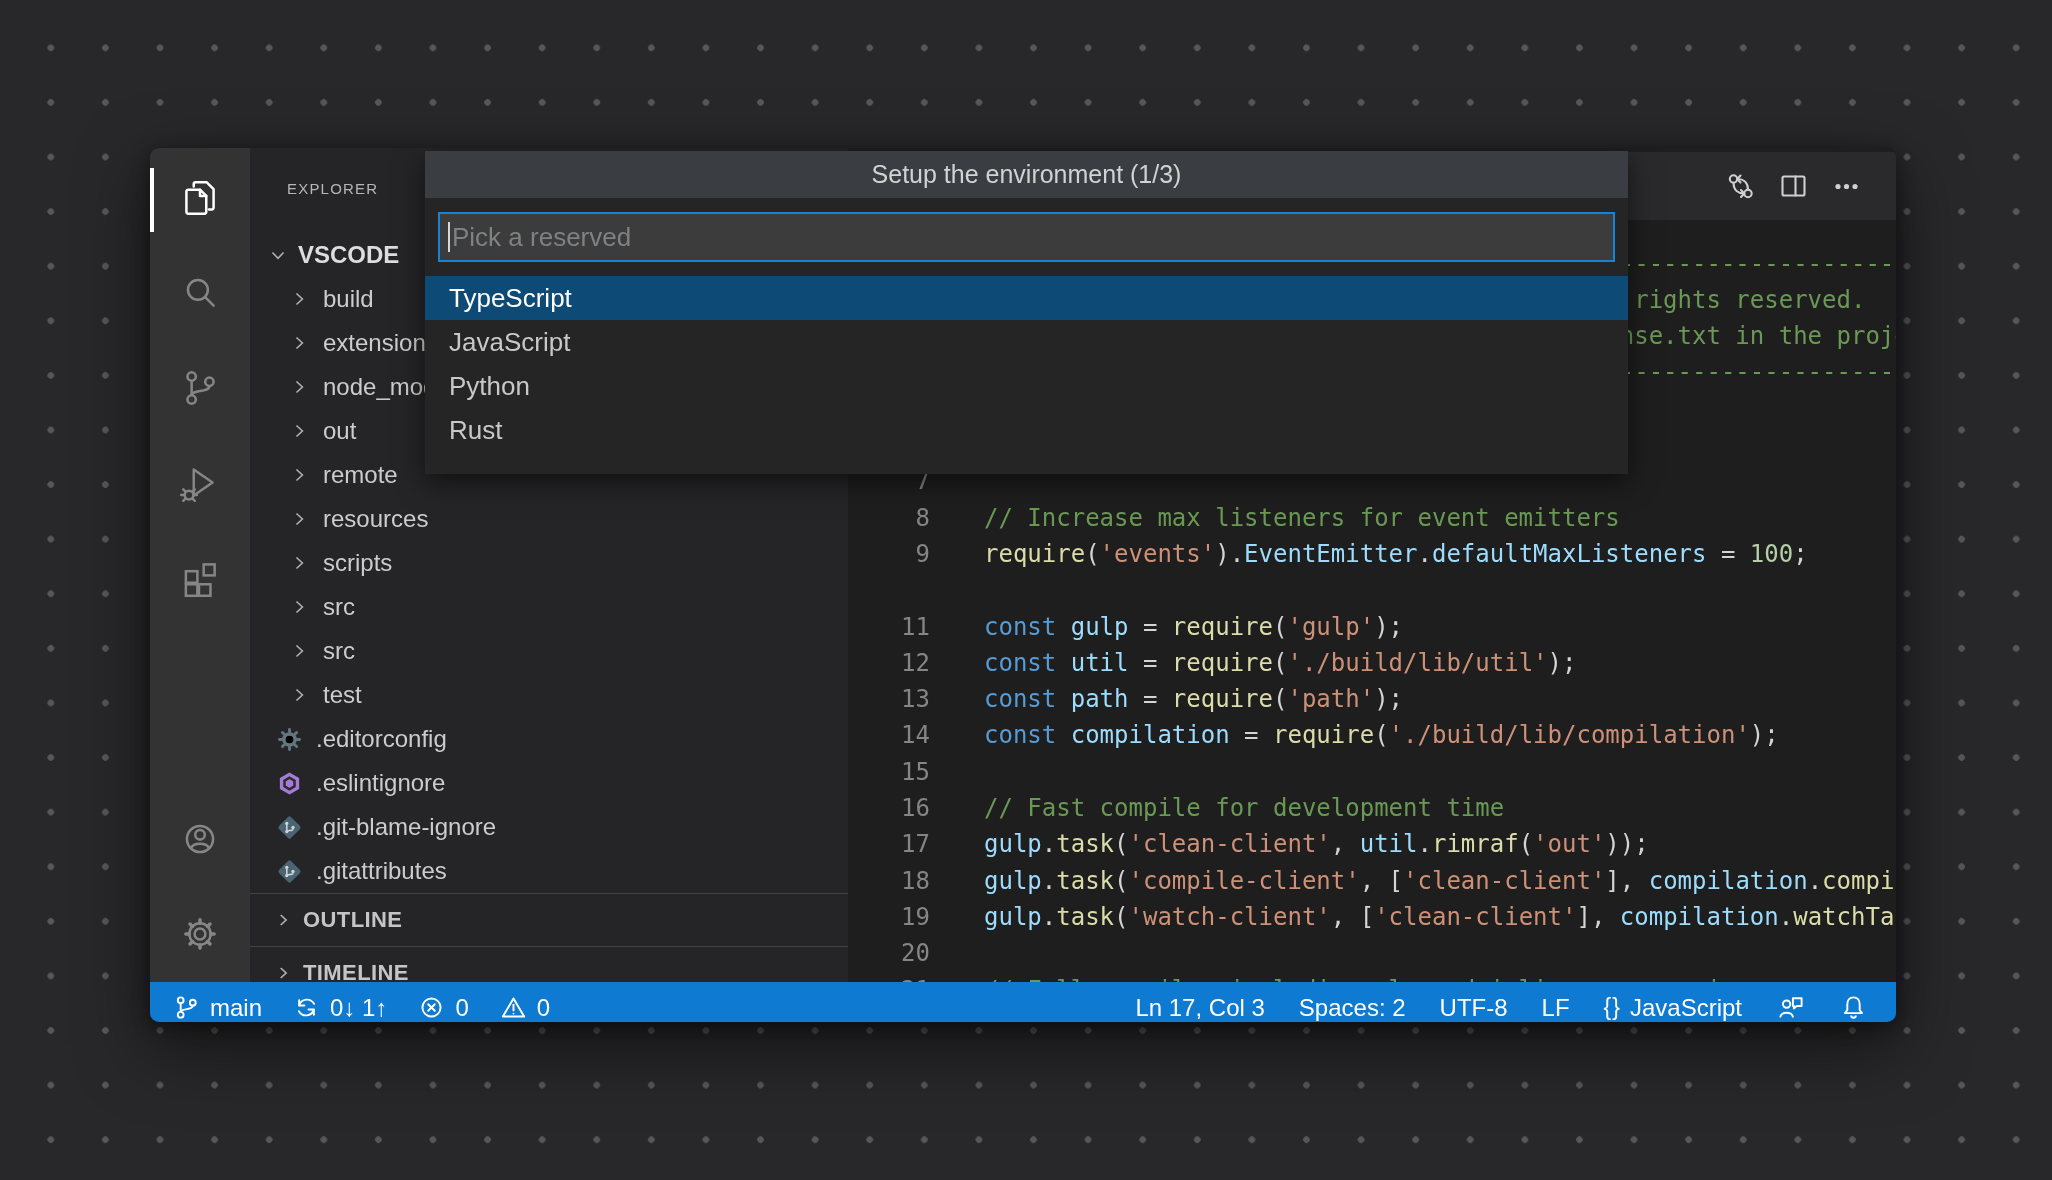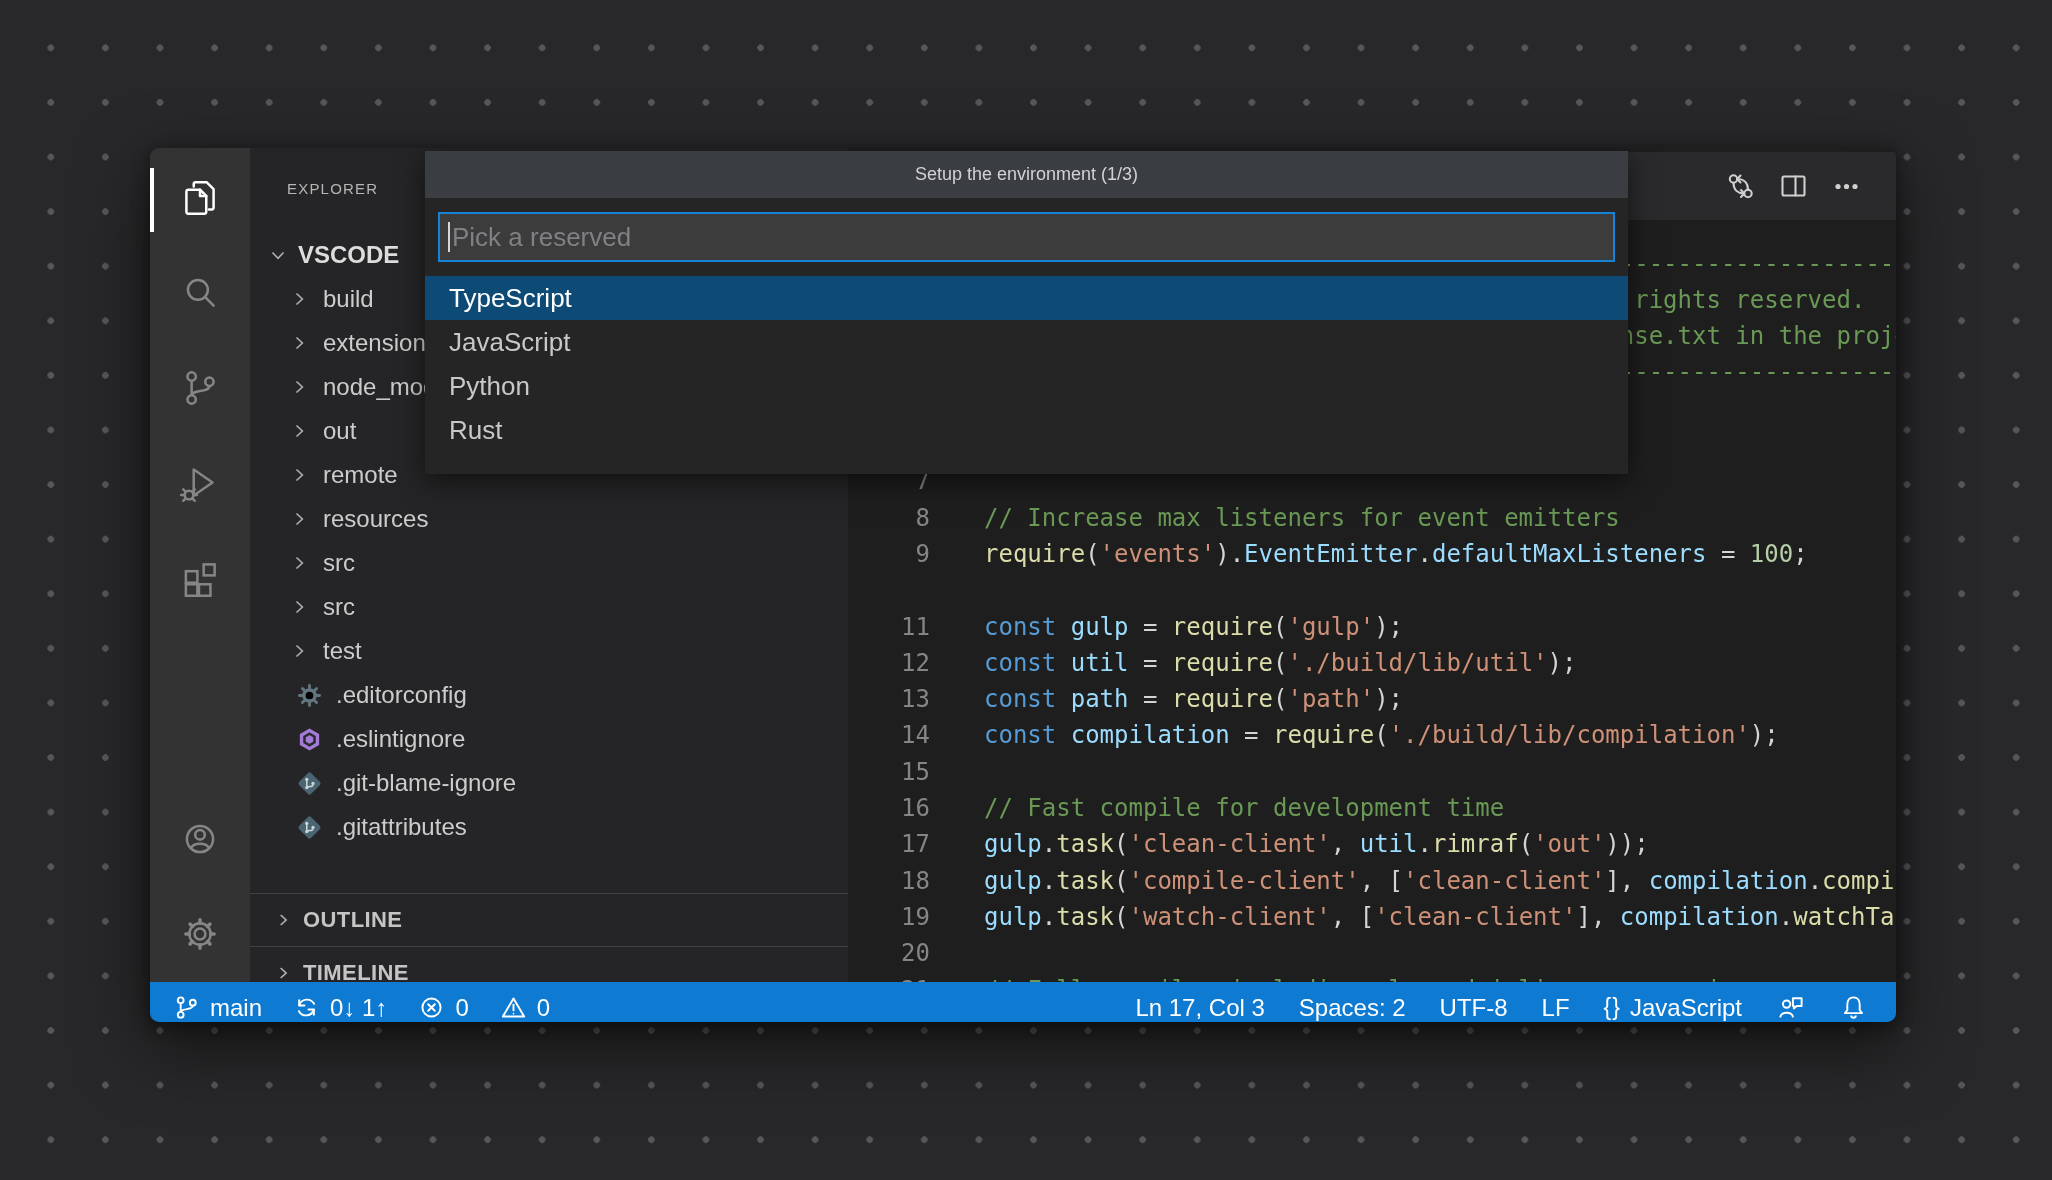--- a/index.html
+++ b/index.html
@@ -36,21 +36,21 @@
   #sidebar{position:absolute;left:100px;top:0;bottom:40px;width:598px;background:#252527;color:#cccccc;overflow:hidden;}
   #sidebar-title{position:absolute;left:37px;top:32px;font-size:15px;letter-spacing:1.2px;color:#b6b6b6;}
   #tree{position:absolute;left:0;right:0;top:85px;}
   .tree-row{height:44px;display:flex;align-items:center;cursor:pointer;font-size:24px;color:#cccccc;white-space:nowrap;}
   .tree-row .chev{width:22px;height:22px;color:#b0b0b0;}
   .tree-row .chev svg{fill:none;stroke:currentColor;stroke-width:1.9;}
   .row-root{padding-left:17px;font-weight:bold;color:#dddddd;}
   .row-root .label{margin-left:9px;}
   .row-folder{padding-left:38px;}
   .row-folder .label{margin-left:13px;}
-  .row-file{padding-left:46px;}
+  .row-file{padding-left:26px;}
   .row-file .fileicon{width:27px;height:27px;}
   .row-file .label{margin-left:13px;}
   #sections{position:absolute;left:0;right:0;top:745px;}
   .section-row{height:52px;display:flex;align-items:center;padding-left:23px;border-top:1px solid rgba(255,255,255,.13);
     font-weight:bold;font-size:22px;color:#c5c5c5;cursor:pointer;}
   .section-row .chev{width:20px;height:20px;color:#b0b0b0;}
   .section-row .chev svg{fill:none;stroke:currentColor;stroke-width:2.2;}
   .section-row .label{margin-left:10px;letter-spacing:.4px;}
 
   
@@ -63,21 +63,21 @@
   .code-line{position:absolute;left:0;right:0;height:37px;display:flex;align-items:center;
     font-family:"DejaVu Sans Mono", monospace;font-size:24px;white-space:pre;}
   .code-line .gutter{width:82px;text-align:right;color:#858585;flex:none;}
   .code-line .ctext{margin-left:54px;}
   .tok-comment{color:#6a9955;} .tok-kw{color:#569cd6;} .tok-var{color:#9cdcfe;}
   .tok-fn{color:#dcdcaa;} .tok-str{color:#ce9178;} .tok-num{color:#b5cea8;} .tok-pun{color:#d4d4d4;}
 
   
   #quick-pick{position:absolute;left:275px;top:3px;width:1203px;height:323px;z-index:30;
     background:#252526;box-shadow:0 8px 26px rgba(0,0,0,.55);}
-  #qp-title{height:47px;line-height:47px;text-align:center;background:#3a3d41;color:#d2d2d2;font-size:18px;}
+  #qp-title{height:47px;line-height:47px;text-align:center;background:#3a3d41;color:#d2d2d2;font-size:25px;}
   #qp-input{margin:14px 13px 0 13px;height:46px;background:#3c3c3c;border:2px solid var(--focus-border);
     display:flex;align-items:center;padding-left:8px;cursor:text;}
   #qp-caret{width:2px;height:30px;background:#d6d8da;margin-right:2px;}
   #qp-placeholder{color:#7f8184;font-size:26px;}
   #qp-list{margin-top:14px;padding-bottom:22px;}
   .qp-item{height:44px;display:flex;align-items:center;padding-left:24px;font-size:26px;color:#c8c8c8;cursor:pointer;}
   .qp-item.selected{background:var(--list-selection);color:#ffffff;}
 
   
   #status-bar{position:absolute;left:0;right:0;bottom:0;height:40px;background:var(--status-bar);z-index:40;
@@ -228,20 +228,28 @@
           </span>
           <span class="label">remote</span>
         </div>
         <div class="tree-row row-folder">
           <span class="icon chev">
             <svg viewBox="0 0 26 26">
               <path d="M10 6.5 L17 13 L10 19.5"></path>
             </svg>
           </span>
           <span class="label">resources</span>
+        </div>
+        <div class="tree-row row-folder">
+          <span class="icon chev">
+            <svg viewBox="0 0 26 26">
+              <path d="M10 6.5 L17 13 L10 19.5"></path>
+            </svg>
+          </span>
+          <span class="label">scripts</span>
         </div>
         <div class="tree-row row-folder">
           <span class="icon chev">
             <svg viewBox="0 0 26 26">
               <path d="M10 6.5 L17 13 L10 19.5"></path>
             </svg>
           </span>
           <span class="label">src</span>
         </div>
         <div class="tree-row row-folder">

